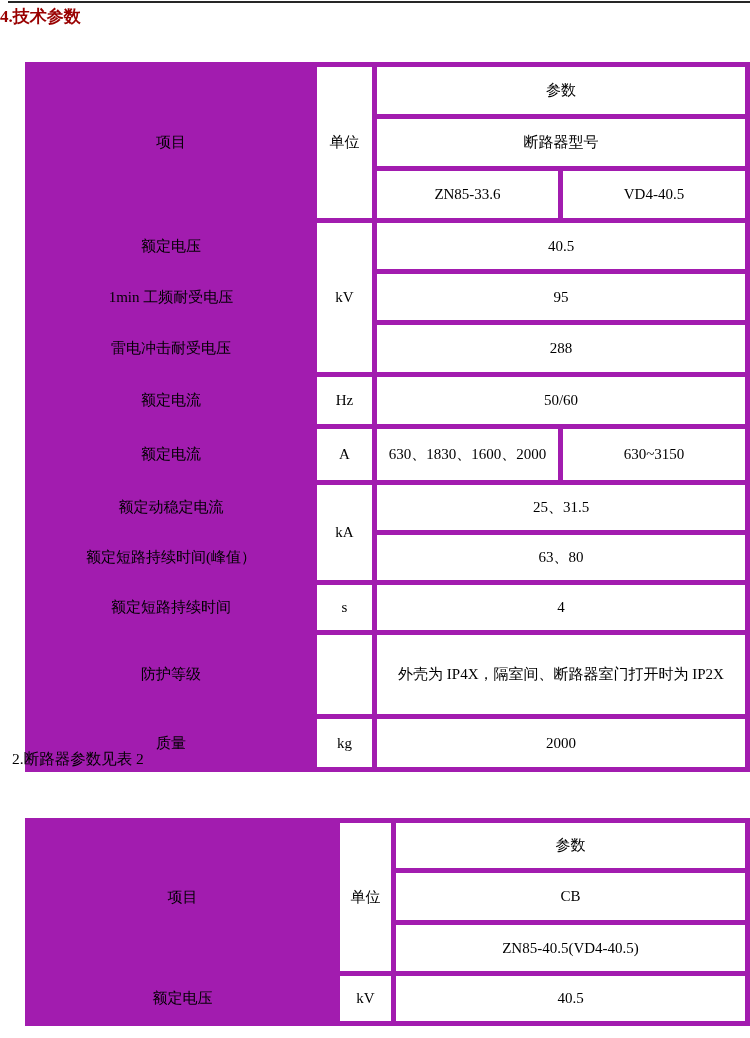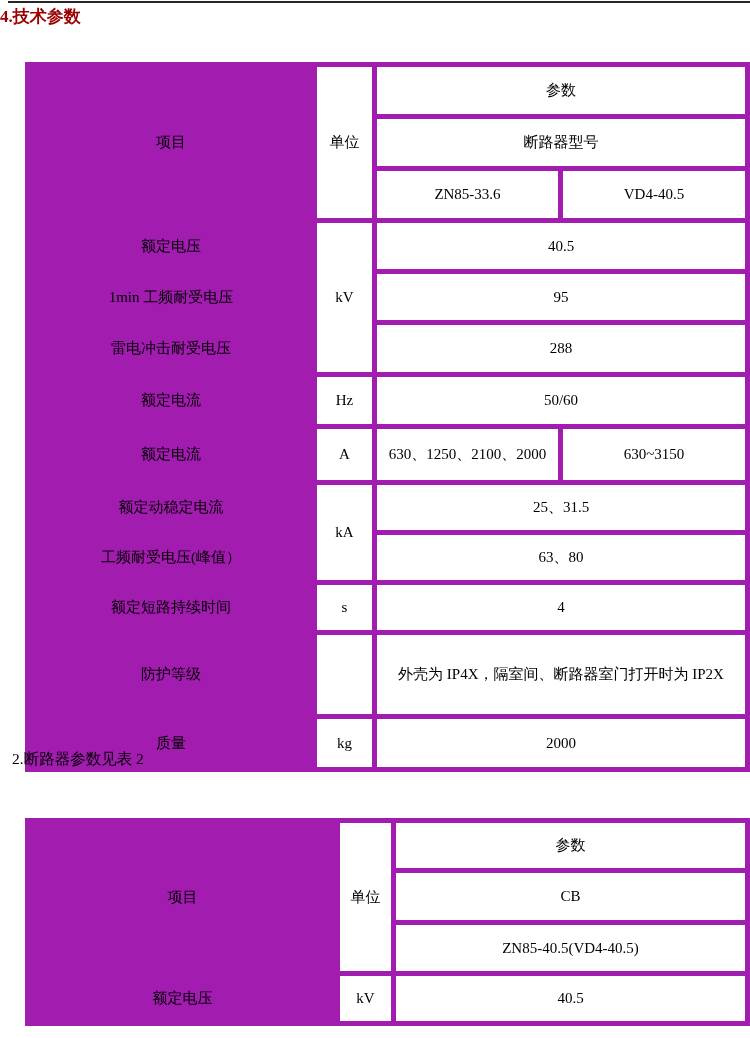--- a/index.html
+++ b/index.html
@@ -96,30 +96,30 @@
         <td colspan="2">288</td>
       </tr>
       <tr style="height:52px">
         <td class="pink">额定电流</td>
         <td>Hz</td>
         <td colspan="2">50/60</td>
       </tr>
       <tr style="height:56px">
         <td class="pink">额定电流</td>
         <td>A</td>
-        <td class="small-val">630、1250、2100、2000</td>
+        <td class="small-val">630、1830、1600、2000</td>
         <td class="small-val">630~3150</td>
       </tr>
       <tr style="height:50px">
         <td class="pink">额定动稳定电流</td>
         <td rowspan="2">kA</td>
         <td colspan="2">25、31.5</td>
       </tr>
       <tr style="height:50px">
-        <td class="pink">工频耐受电压(峰值）</td>
+        <td class="pink">额定短路持续时间(峰值）</td>
         <td colspan="2">63、80</td>
       </tr>
       <tr style="height:50px">
         <td class="pink">额定短路持续时间</td>
         <td>s</td>
         <td colspan="2">4</td>
       </tr>
       <tr style="height:84px">
         <td class="pink">防护等级</td>
         <td></td>

